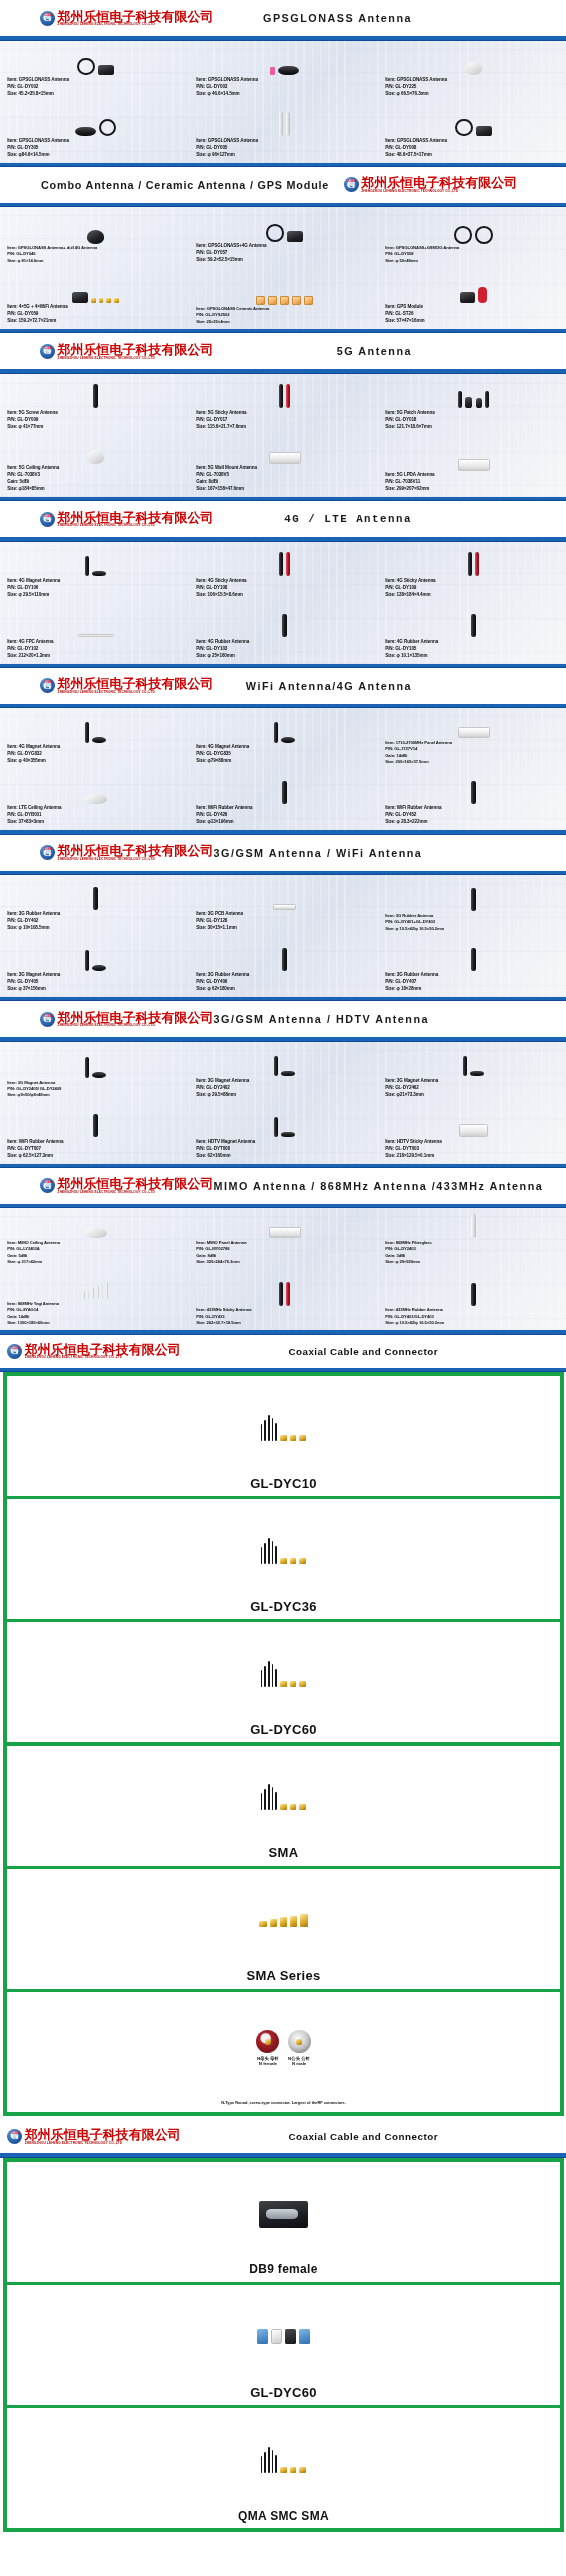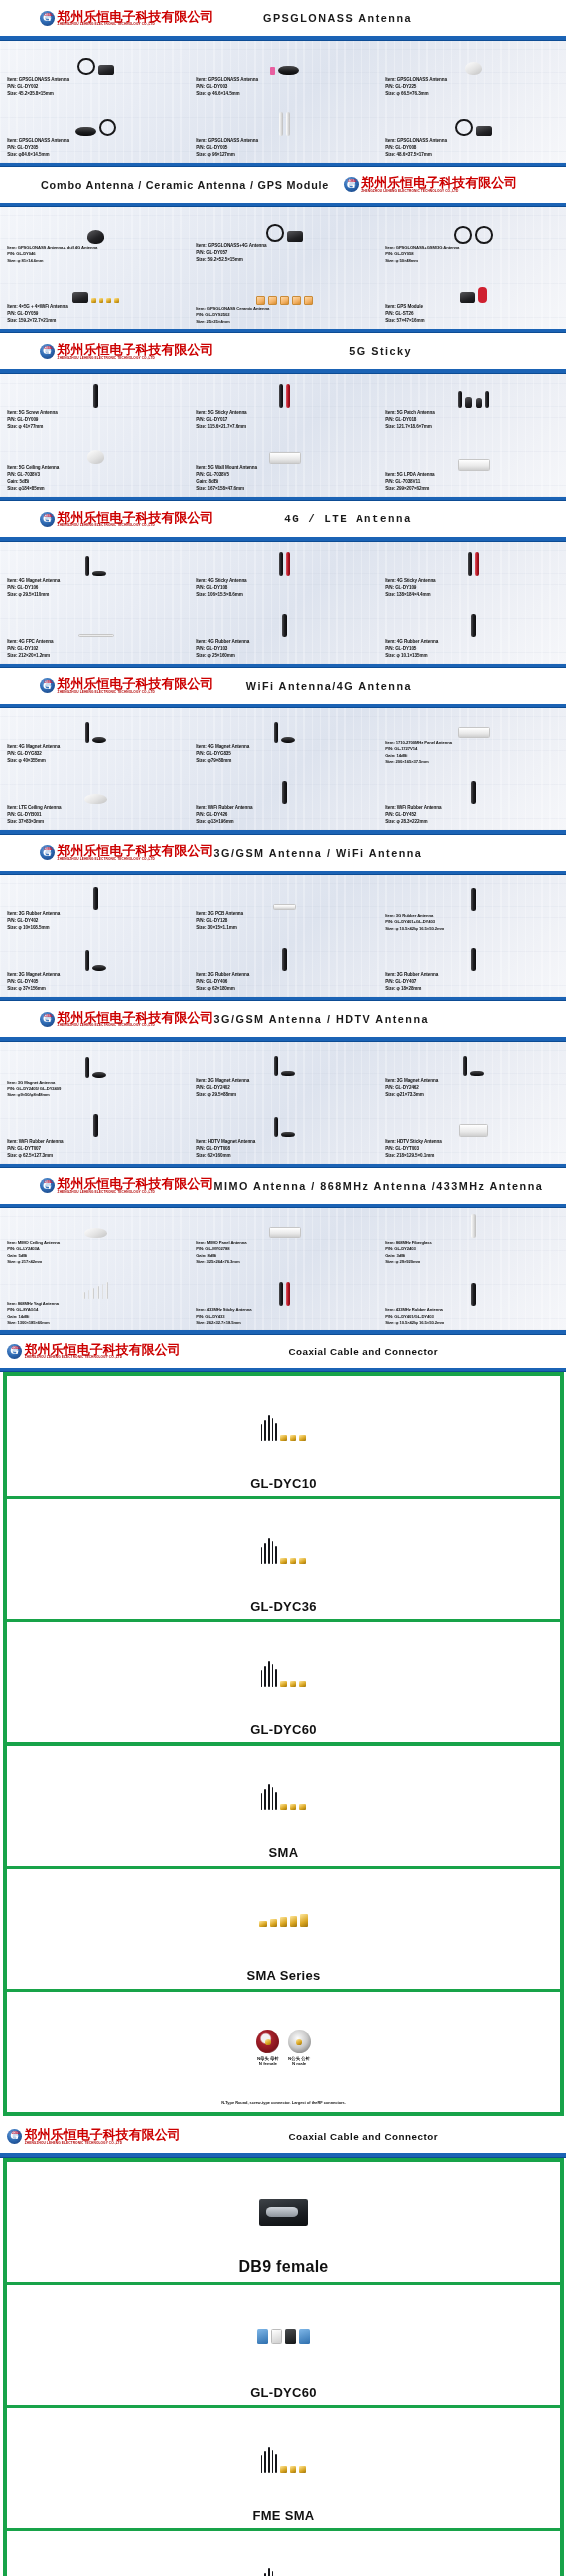--- a/index.html
+++ b/index.html
@@ -124,21 +124,21 @@
     background:#ffffff; position:relative; height:120px;
     display:flex; flex-direction:column; align-items:center;
     justify-content:flex-end; padding:4.1px 3.1px 5.2px; overflow:hidden;
   }
   .cbox .pic { flex:1; width:100%; display:flex; align-items:center;
                justify-content:center; }
   .cbox .cap {
     font-size:13px; font-weight:bold; letter-spacing:0.3px; color:#111;
     font-family:"Liberation Sans", sans-serif; white-space:nowrap;
   }
-  .cbox .cap.sm { font-size:16px; }
+  .cbox .cap.sm { font-size:12px; }
   .nconn { display:flex; gap:8.2px; align-items:flex-end; }
   .nconn .one { text-align:center; }
   .nconn .ring {
     width:23px; height:23px; border-radius:50%;
     background:radial-gradient(circle at 42% 36%, #fdfdfd, #c9c9c9 48%, #8d8d8d 78%, #6d6d6d 100%);
     display:flex; align-items:center; justify-content:center; margin:0 auto 2.1px;
   }
   .nconn .ring.red {
     background:radial-gradient(circle at 42% 36%, #f2f2f2 0 22%, #a8222c 30%, #7d1219 70%, #9a9a9a 82%, #717171 100%);
   }
@@ -402,21 +402,21 @@
             <div class="mark">
               <div class="globe"></div>
               <div class="lobal">LOBAL</div>
             </div>
             <div class="names">
               <div class="cn">郑州乐恒电子科技有限公司</div>
               <div class="en">ZHENGZHOU LEHENG ELECTRONIC TECHNOLOGY CO.,LTD</div>
             </div>
           </div>
         </div>
-        <div class="title wide" style="margin-left:auto;margin-right:155px;">5G  Sticky</div>
+        <div class="title wide" style="margin-left:auto;margin-right:155px;">5G  Antenna</div>
       </div>
       <div class="blue-bar"></div>
       <div class="grid">
         <div class="cell">
           <div class="photo">
             <div class="art">
               <div class="row-art">
                 <div class="rod"></div>
               </div>
             </div>
@@ -1247,40 +1247,19 @@
                     <i style="height:18.5px"></i>
                   </div>
                   <div class="row-art">
                     <div class="gold" style="width:6.7px;height:6.7px"></div>
                     <div class="gold" style="width:6.7px;height:6.7px"></div>
                     <div class="gold" style="width:6.7px;height:6.7px"></div>
                   </div>
                 </div>
               </div>
             </div>
-            <div class="cap">FME  SMA</div>
-          </div>
-          <div class="cbox">
-            <div class="pic">
-              <div class="art">
-                <div class="row-art">
-                  <div class="wires">
-                    <i style="height:17.5px"></i>
-                    <i style="height:21.6px"></i>
-                    <i style="height:26px"></i>
-                    <i style="height:23px"></i>
-                    <i style="height:18.5px"></i>
-                  </div>
-                  <div class="row-art">
-                    <div class="gold" style="width:6.7px;height:6.7px"></div>
-                    <div class="gold" style="width:6.7px;height:6.7px"></div>
-                    <div class="gold" style="width:6.7px;height:6.7px"></div>
-                  </div>
-                </div>
-              </div>
-            </div>
             <div class="cap sm">QMA SMC SMA</div>
           </div>
         </div>
       </div>
     </div>
   </div>
 
 
 </body></html>

